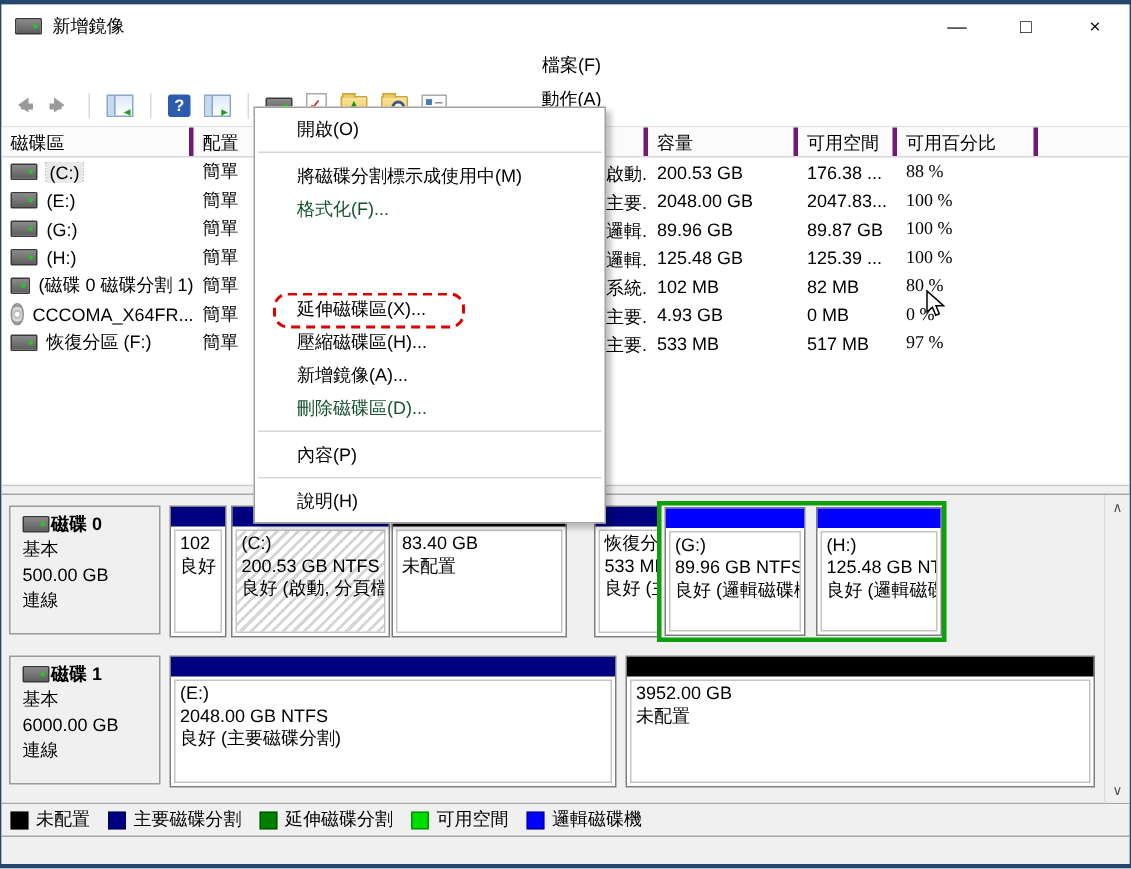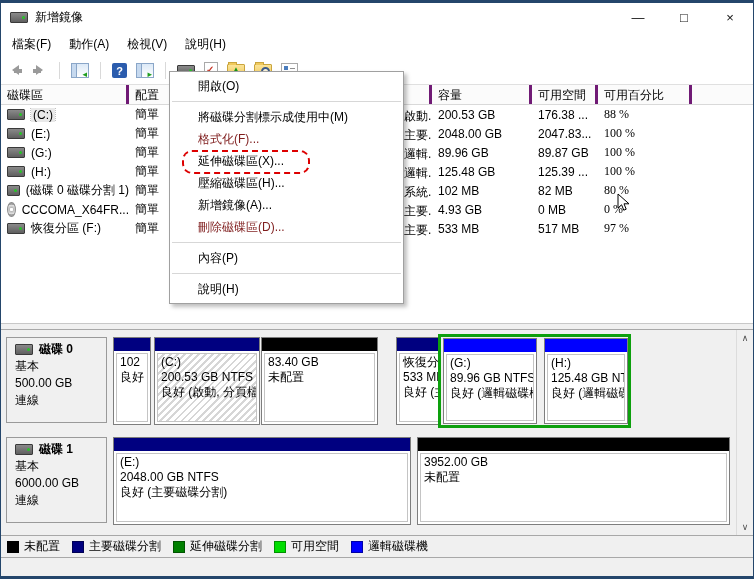--- a/index.html
+++ b/index.html
@@ -8,21 +8,21 @@
     border:1px solid #24466b;border-top:3px solid #24466b;border-bottom:3px solid #24466b;
     background:#fff;font-family:"Liberation Sans",sans-serif;font-size:12px;color:#000;
     overflow:hidden;
   }
   
   .titlebar{height:29px;display:flex;align-items:center;background:#fff;}
   .titlebar .app-ico{margin:0 7px 0 9px;}
   .win-btns{margin-left:auto;display:flex;height:100%;}
   .win-btn{width:46px;display:flex;align-items:center;justify-content:center;font-size:13px;color:#111;}
   
-  .menubar{height:25px;display:flex;align-items:center;background:#fff;padding-left:2px;}
+  .menubar{height:25px;display:flex;align-items:center;background:#fff;padding-left:8px;flex-direction:column;}
   .menubar .mitem{padding:3px 9px;}
   
   .toolbar{height:27px;display:flex;align-items:center;background:#fff;border-bottom:1px solid #e0e0e0;padding-left:6px;gap:9px;}
   .tsep{width:1px;height:17px;background:#d9d9d9;margin:0 2px;}
   .arr{position:relative;width:16px;height:11px;display:inline-block;}
   .arr::after{content:"";position:absolute;top:3.5px;width:8px;height:4px;background:#9a9a9a;}
   .arr-l::before{content:"";position:absolute;left:0;top:0;border:5.5px solid transparent;border-right:7px solid #9a9a9a;}
   .arr-l::after{left:7px;}
   .arr-r::before{content:"";position:absolute;right:0;top:0;border:5.5px solid transparent;border-left:7px solid #9a9a9a;}
   .arr-r::after{right:7px;}
@@ -56,37 +56,37 @@
   .w-pct{width:94px;font-family:Liberation Serif, serif;}
   .w-last{width:47px;border-right:none;}
   .frag{position:absolute;left:275px;top:2px;}
   .nm-sel{background:#e9e9e9;outline:1px dotted #c0c0c0;padding:0 2px;}
   
   .splitter{height:7px;background:#f0f0f0;border-top:1px solid #c8c8c8;border-bottom:1px solid #a8a8a8;box-sizing:border-box;}
   
   .graphpane{height:205px;background:#f0f0f0;position:relative;}
   .diskrow{position:absolute;left:0;height:88px;right:20px;}
   .disklabel{position:absolute;left:5px;top:0;width:101px;height:86px;border:1px solid #9a9a9a;background:#f0f0f0;padding:3px 0 0 8px;box-sizing:border-box;line-height:17px;}
-  .dl-top{display:flex;align-items:center;gap:6px;font-weight:bold;}
+  .dl-top{display:flex;align-items:center;gap:1px;font-weight:bold;}
   .part{position:absolute;top:0;height:88px;background:#fff;border:1px solid #7e7e7e;box-sizing:border-box;}
   .pstrip{height:13px;}
   .pbody{position:absolute;top:15px;left:2px;right:2px;bottom:2px;border:1px solid #c4c4c4;background:#fff;padding:1px 3px;overflow:hidden;white-space:nowrap;line-height:15px;font-size:12px;}
   .part.sel .pbody{background:repeating-linear-gradient(135deg,#ffffff 0 3px,#d6d6d6 3px 5px);}
   .extwrap{position:absolute;left:437px;top:-3px;width:193px;height:94px;border:3px solid #0da00d;box-sizing:border-box;background:#f0f0f0;}
   .extwrap .part{height:86px;top:1px;}
   .vscroll{position:absolute;right:0;top:0;bottom:0;width:17px;background:#f0f0f0;border-left:1px solid #dcdcdc;display:flex;flex-direction:column;justify-content:space-between;align-items:center;font-size:9px;color:#505050;padding:3px 0;box-sizing:border-box;}
   
   .legend{height:23px;background:#f0f0f0;border-top:1px solid #a8a8a8;border-bottom:1px solid #a8a8a8;box-sizing:border-box;display:flex;align-items:center;padding-left:6px;gap:6px;}
   .chip{width:12px;height:12px;display:inline-block;border:1px solid rgba(0,0,0,.35);box-sizing:border-box;}
   .legend .litem{display:flex;align-items:center;gap:5px;margin-right:6px;}
   .filler{height:18px;background:#f0f0f0;}
   
   .ctxmenu{position:absolute;left:168px;top:68px;width:233px;background:#fff;border:1px solid #a0a0a0;box-shadow:3px 3px 4px rgba(0,0,0,.25);z-index:50;padding:3px 0;}
   .ctxitem{height:22px;line-height:22px;padding-left:28px;position:relative;white-space:nowrap;}
-  .ctxitem.disabled{color:#7f1d1d;}
+  .ctxitem.disabled{color:#14532d;}
   .ctxsep{height:1px;background:#d7d7d7;margin:4px 2px;}
   .annot{position:absolute;left:12px;top:0px;width:124px;height:20px;border:2px dashed #dd0000;border-radius:10px;pointer-events:none;}
   
   .cursor{position:absolute;left:616px;top:190px;z-index:100;}
 </style>
 </head>
 <body>
 
 <div class="window">
 
@@ -327,21 +327,21 @@
         <span>邏輯磁碟機</span>
       </span>
   </div>
   <div class="filler"></div>
 
   <div class="ctxmenu">
     <div class="ctxitem">開啟(O)</div>
     <div class="ctxsep"></div>
     <div class="ctxitem">將磁碟分割標示成使用中(M)</div>
     <div class="ctxitem disabled">格式化(F)...</div>
-    <div class="ctxitem" style="position:relative;"><span>延伸磁碟區(X)...</span><span class="annot"></span></div>
+    <div class="ctxitem" style="position:relative;margin-top:45px;"><span>延伸磁碟區(X)...</span><span class="annot"></span></div>
     <div class="ctxitem">壓縮磁碟區(H)...</div>
     <div class="ctxitem">新增鏡像(A)...</div>
     <div class="ctxitem disabled">刪除磁碟區(D)...</div>
     <div class="ctxsep"></div>
     <div class="ctxitem">內容(P)</div>
     <div class="ctxsep"></div>
     <div class="ctxitem">說明(H)</div>
   </div>
 
   <div class="cursor">

